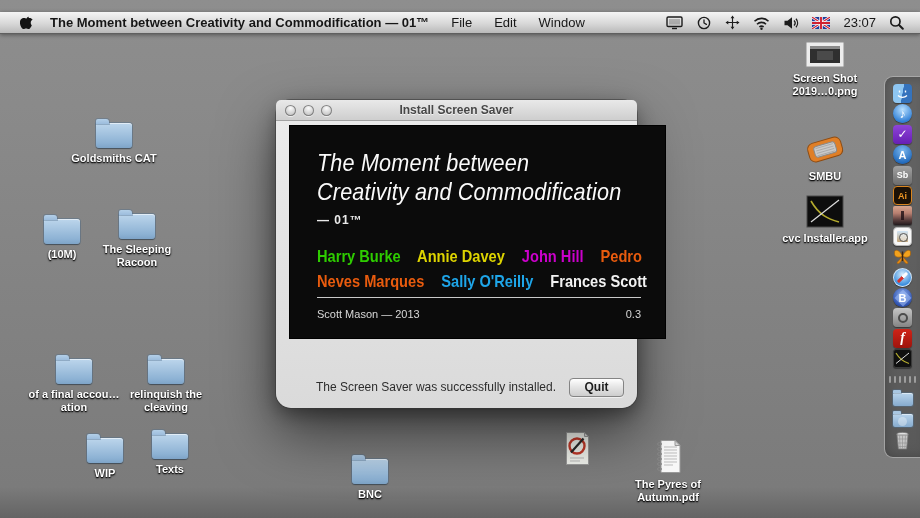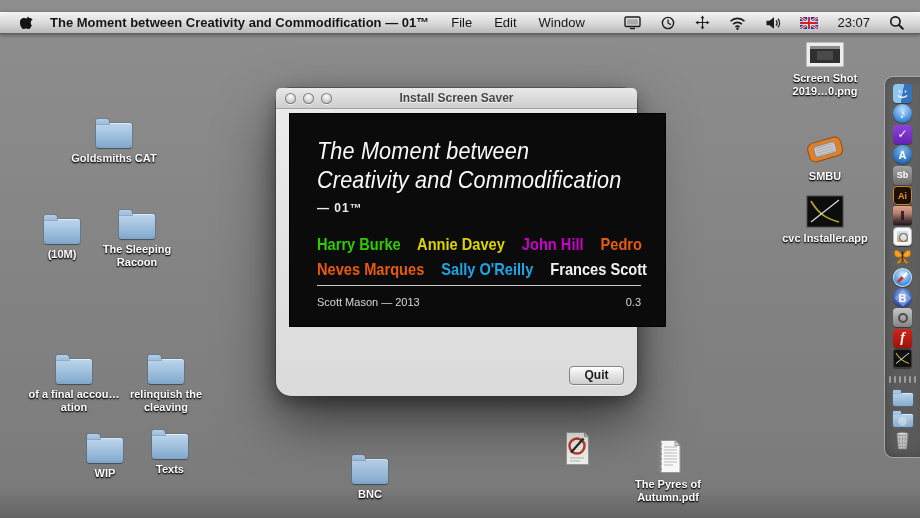--- a/index.html
+++ b/index.html
@@ -15,21 +15,21 @@
     position:absolute; top:12px; left:0; right:0; height:22px; z-index:60;
     display:flex; align-items:center; padding:0 10px;
     background:linear-gradient(#f5f5f5,#d8d8d8 55%,#b9b9b9);
     border-bottom:1px solid #5f5f5f;
     box-shadow:0 1px 4px rgba(0,0,0,.4);
     font-size:13px; color:#161616;
   }
   .mb-apple { margin-left:10px; display:flex; align-items:center; }
   .mb-app   { font-weight:bold; margin-left:17px; white-space:nowrap; }
   .mb-menu  { margin-left:22px; }
-  .mb-right { margin-left:auto; display:flex; align-items:center; gap:19px; padding-right:6px; }
+  .mb-right { margin-left:auto; display:flex; align-items:center; gap:13px; padding-right:6px; }
   .mb-clock { font-size:13px; }
   .mb-ic svg { display:block; }
 
   
   .dicon { position:absolute; width:92px; text-align:center; z-index:5; cursor:default; }
   .di-slot { height:36px; display:flex; align-items:flex-end; justify-content:center; margin-bottom:4px; }
   .di-label {
     color:#fff; font-size:11px; font-weight:bold; line-height:13px;
     text-shadow:0 1px 2px rgba(0,0,0,.95),0 1px 1px rgba(0,0,0,.8);
   }
@@ -46,21 +46,21 @@
   }
   .folder::before {
     content:''; position:absolute; top:-4px; left:0; width:13px; height:5px;
     border-radius:2px 3px 0 0;
     background:linear-gradient(#b3cfe8,#9cbcdc);
     box-shadow:0 0 0 1px rgba(80,110,140,.4);
   }
 
   
   .window {
-    position:absolute; left:276px; top:88px; width:361px; height:308px; z-index:40;
+    position:absolute; left:276px; top:100px; width:361px; height:308px; z-index:40;
     background:linear-gradient(#ececec,#dadada);
     border-radius:15px;
     box-shadow:0 0 0 1px rgba(55,55,55,.55), 0 24px 55px rgba(0,0,0,.55), 0 6px 18px rgba(0,0,0,.35);
   }
   .titlebar {
     height:21px; border-radius:5px 5px 0 0; position:relative;
     background:linear-gradient(#e9e9e9,#cecece);
     border-bottom:1px solid #a2a2a2;
     display:flex; align-items:center; justify-content:center;
     font-size:12px; font-weight:bold; color:#474747;
@@ -372,20 +372,21 @@
       </div>
     </div>
     <div class="pv-rule"></div>
     <div class="pv-foot">
       <span>Scott Mason — 2013</span>
       <span>0.3</span>
     </div>
   </div>
 
   <div class="msg-row">
+    <span>The Screen Saver was successfully installed.</span>
     <div class="btn-quit">Quit</div>
   </div>
 </div>
 
 <div class="dock">
   <div class="dock-item">
     <div class="dk dk-finder">
       <svg width="15" height="15" viewBox="0 0 15 15">
           <path d="M4.5 4.5 v2 M10.5 4.5 v2" stroke="#fff" stroke-width="1.4"></path>
           <path d="M3 9.5 c2.5 2.6 6.5 2.6 9 0" fill="none" stroke="#fff" stroke-width="1.3"></path>

